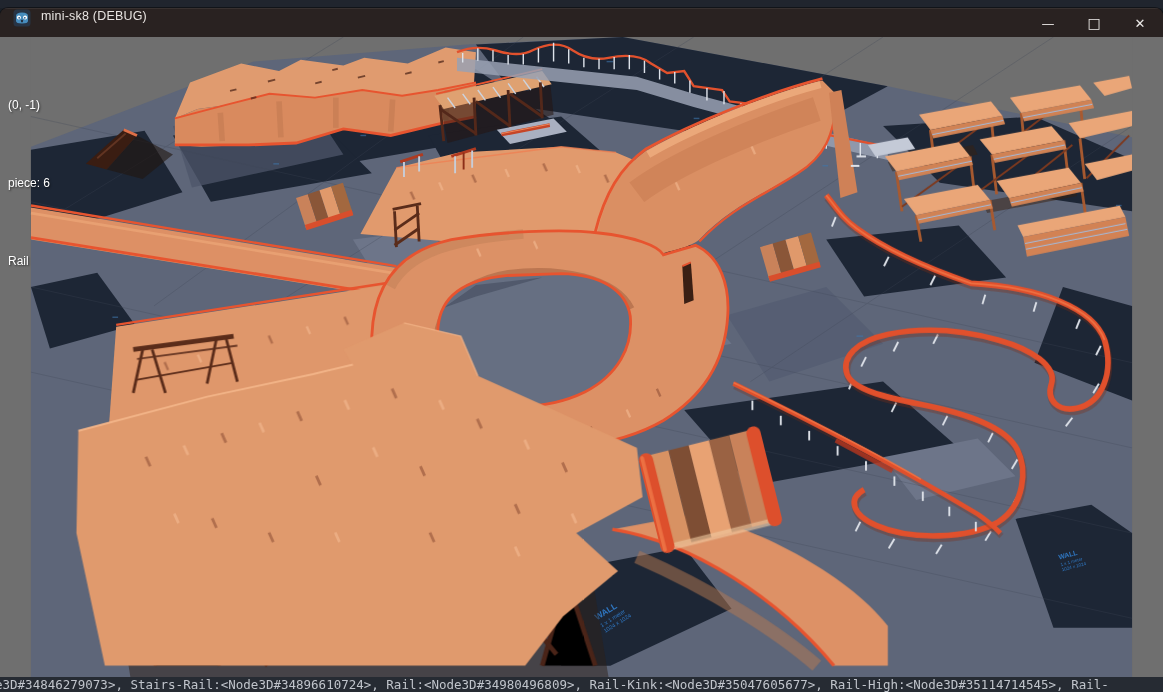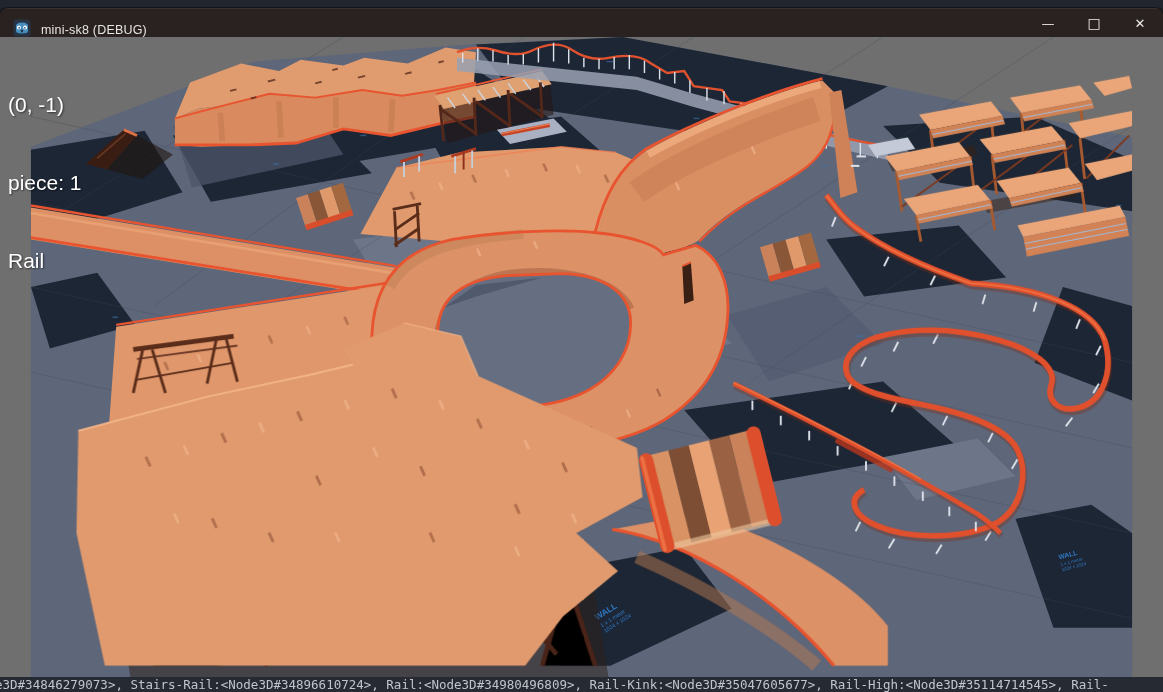--- a/index.html
+++ b/index.html
@@ -13,36 +13,36 @@
     background:#20252e;font-family:"DejaVu Sans Mono",monospace;font-size:12px;
   }
   .editor-strip .row{position:absolute;top:-3px;left:0;white-space:pre;}
   
   .window{
     position:absolute;top:8px;left:0;width:1163px;height:684px;
     border-radius:8px 8px 0 0;overflow:hidden;background:#292221;
     box-shadow:0 0 0 1px rgba(0,0,0,.45);
   }
   .titlebar{
-    height:28px;background:#292221;display:flex;align-items:flex-end;
+    height:28px;background:#292221;display:flex;align-items:flex-start;
     border-top:1px solid rgba(255,255,255,.07);
   }
   .app-icon{width:18px;height:18px;margin:0 10px 0 13px;flex:0 0 auto;}
   .title-text{color:#e8e4e1;font-size:12.5px;letter-spacing:.2px;}
   .win-controls{margin-left:auto;display:flex;height:100%;}
   .win-btn{
     width:46px;height:100%;display:flex;align-items:center;justify-content:center;
     color:#eceae8;font-size:13px;font-family:"DejaVu Sans",sans-serif;cursor:default;
   }
   .win-btn.max{font-size:14px;}
   
   .viewport{position:relative;width:1163px;height:640px;background:#6f6f6f;overflow:hidden;}
   .viewport svg{position:absolute;top:0;left:0;}
   .hud{
-    position:absolute;top:3px;left:8px;color:#ffffff;font-size:21px;line-height:26px;
+    position:absolute;top:3px;left:8px;color:#ffffff;font-size:12px;line-height:26px;
     text-shadow:1px 1px 2px rgba(0,0,0,.55);white-space:pre;
   }
   
   .statusbar{
     height:16px;background:#262b33;color:#c0c4cb;
     font-family:"DejaVu Sans Mono",monospace;font-size:12.5px;line-height:15px;
     white-space:nowrap;overflow:hidden;
   }
   .statusbar span{margin-left:-5px;display:inline-block;}
   text{font-family:"Liberation Sans",sans-serif;}
@@ -529,21 +529,21 @@
         </g>
         <path d="M742,402 C800,430 900,480 1000,540 C1012,548 1020,556 1024,560" fill="none" stroke="#7e2d18" stroke-width="6" opacity=".3" transform="translate(1,3)"></path>
         <path d="M742,402 C800,430 900,480 1000,540 C1012,548 1020,556 1024,560" fill="none" stroke="#e1502c" stroke-width="5"></path>
         <path d="M850,462 L910,494" stroke="#b8371f" stroke-width="5" opacity=".8"></path>
         <path d="M742,401 C800,429 880,468 940,503" fill="none" stroke="#f07848" stroke-width="1.5" opacity=".8"></path>
       </g>
     </svg>
 
     <div class="hud">
       <div>(0, -1)</div>
-      <div>piece: 1</div>
+      <div>piece: 6</div>
       <div>Rail</div>
     </div>
   </div>
 
   <div class="statusbar">
     <span>e3D#34846279073&gt;, Stairs-Rail:&lt;Node3D#34896610724&gt;, Rail:&lt;Node3D#34980496809&gt;, Rail-Kink:&lt;Node3D#35047605677&gt;, Rail-High:&lt;Node3D#35114714545&gt;, Rail-</span>
   </div>
 </div>
 
 </body></html>

